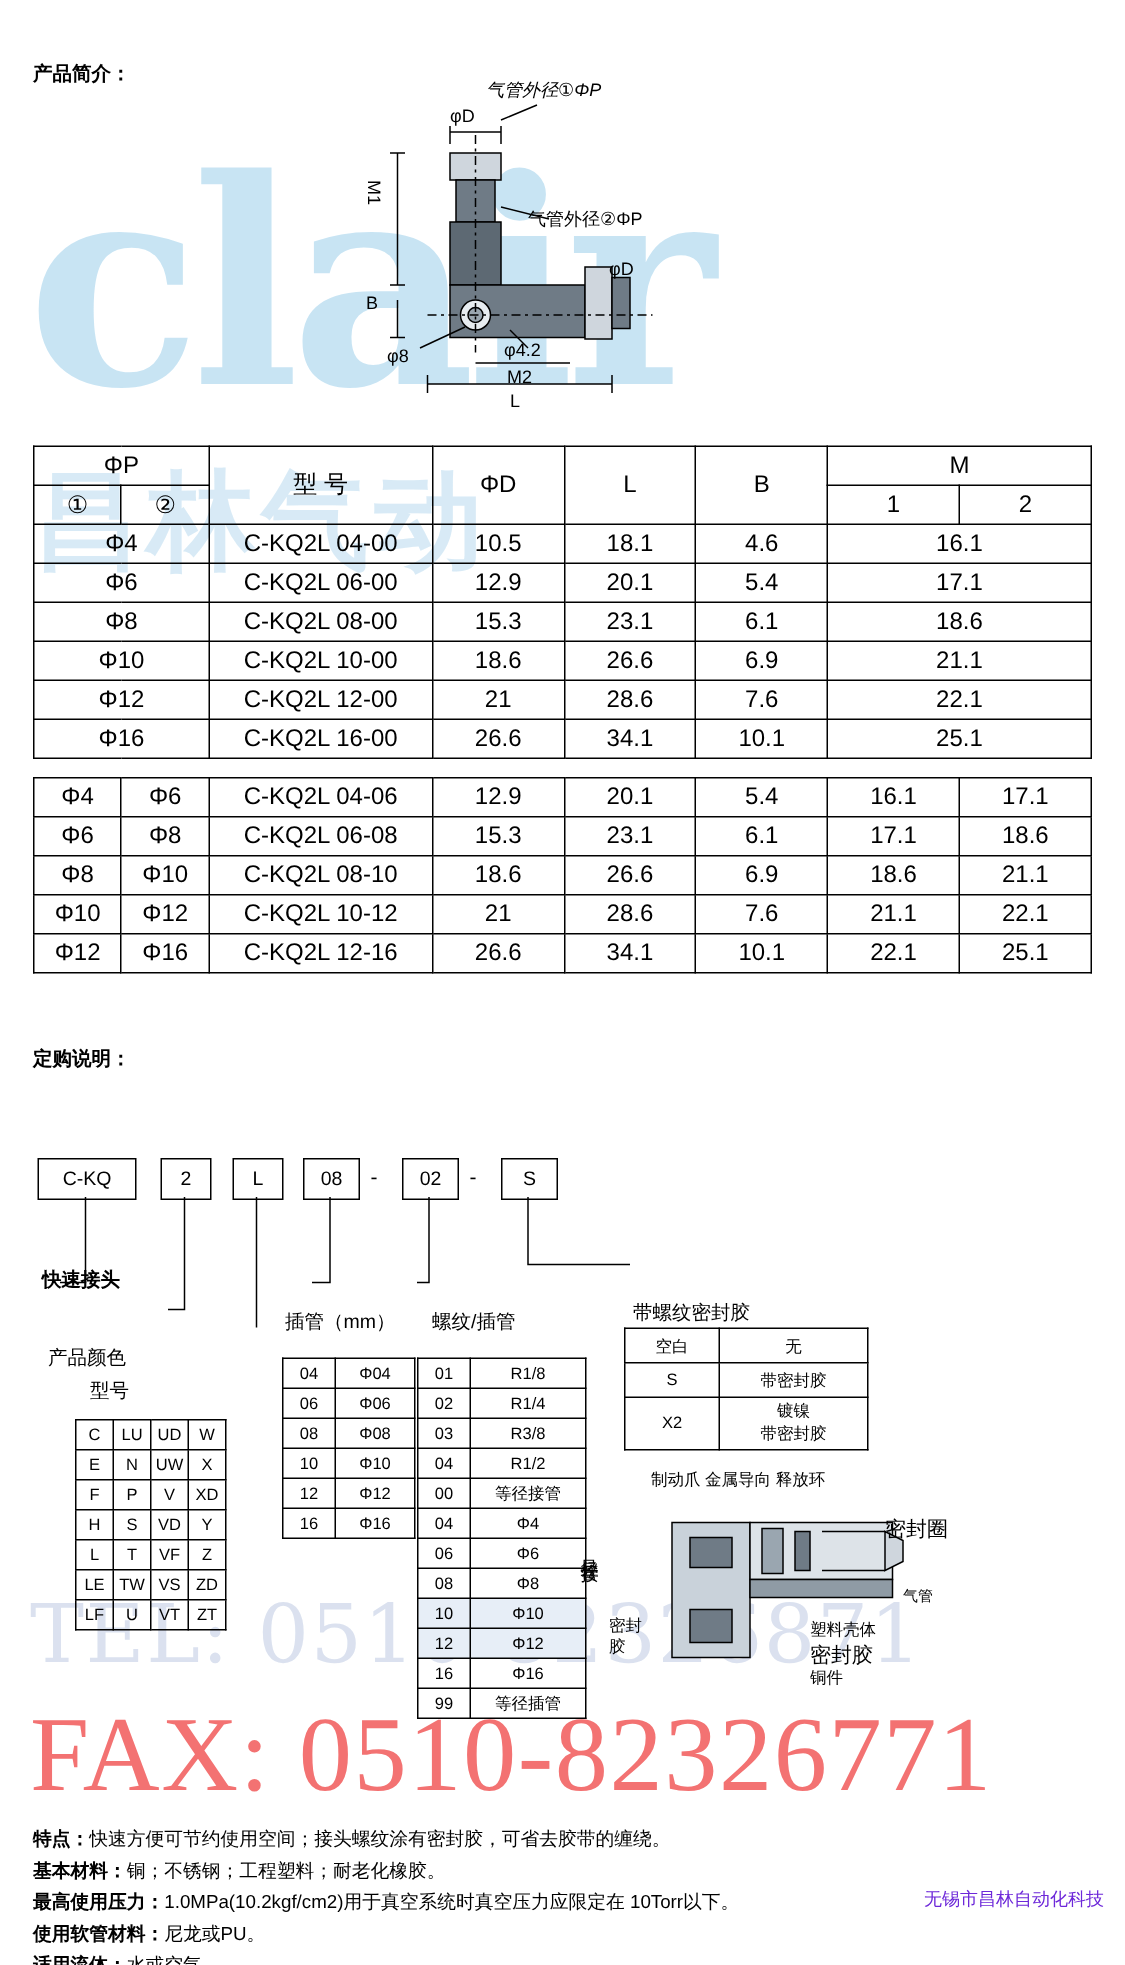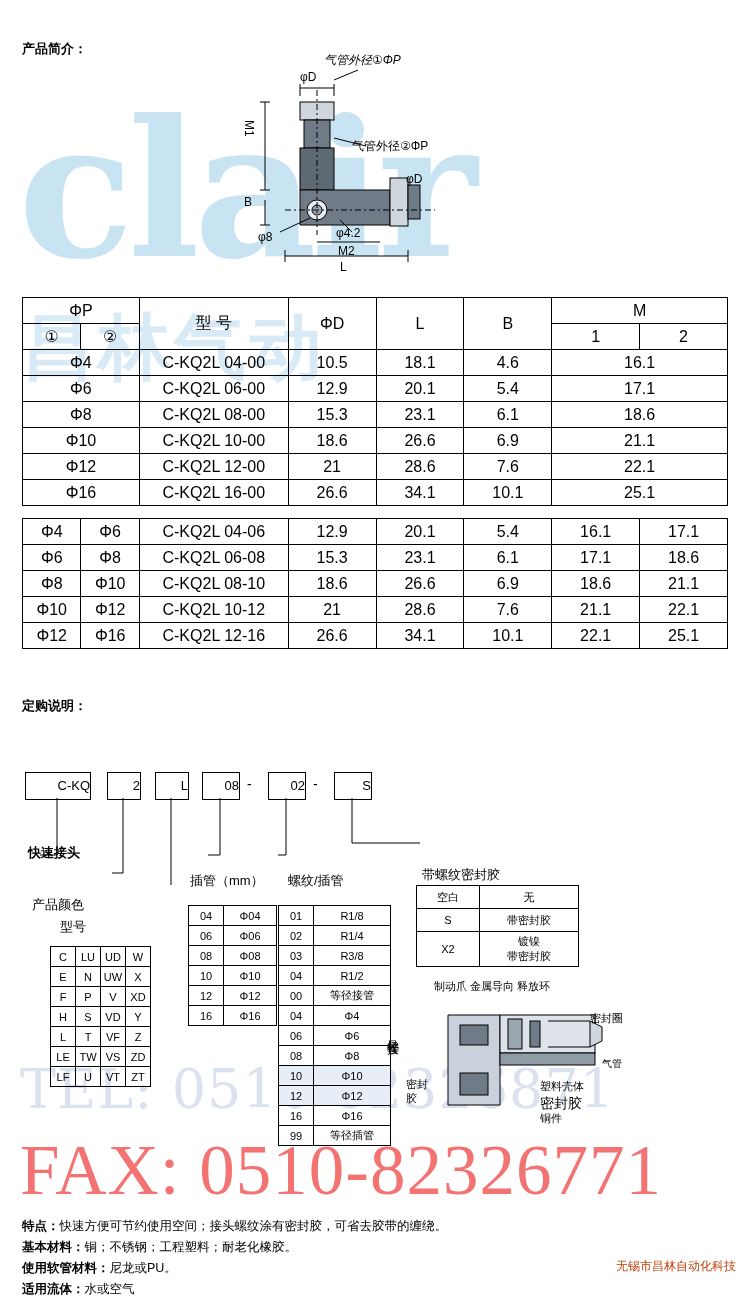--- a/index.html
+++ b/index.html
@@ -32,34 +32,34 @@
 
   
   table{border-collapse:collapse;}
   .tbl{position:absolute;left:22px;top:297px;width:706px;
        font-size:16px;background:transparent;}
   .tbl td,.tbl th{border:1px solid #000;text-align:center;height:25px;
        font-weight:normal;padding:0;background:transparent;}
   .tbl .gapRow td{border:none;height:12px;}
   .tbl tr td:first-child{}
   .cbox{position:absolute;border:1px solid #000;height:26px;line-height:26px;
-    text-align:right;font-size:13px;background:#fff;}
+    text-align:center;font-size:13px;background:#fff;}
   .dash{position:absolute;font-size:14px;top:770px;}
 
   .lbl{position:absolute;font-size:12px;}
 
   
   .mini{position:absolute;border-collapse:collapse;font-size:11px;}
   .mini td{border:1px solid #000;height:19px;text-align:center;padding:0 2px;
     min-width:20px;}
 
   
   .notes{position:absolute;left:22px;top:1216px;width:710px;font-size:12.5px;line-height:21px;}
   .notes div b{font-weight:bold;}
-  .company{position:absolute;right:14px;top:1258px;font-size:12px;color:#c2410c;}
+  .company{position:absolute;right:14px;top:1258px;font-size:12px;color:#6d28d9;}
 
   
   .cut{position:absolute;left:430px;top:995px;width:210px;height:135px;}
 </style>
 </head>
 <body>
 
 <div class="page">
 
   <div class="wm wm-logo">clair</div>
@@ -431,37 +431,40 @@
         <rect x="30" y="30" width="28" height="20" fill="#6f7b86"></rect>
         <rect x="30" y="78" width="28" height="22" fill="#6f7b86"></rect>
         <rect x="78" y="24" width="14" height="30" fill="#9aa6b0"></rect>
         <rect x="100" y="26" width="10" height="26" fill="#6f7b86"></rect>
         <line x1="118" y1="26" x2="160" y2="26"></line>
         <line x1="118" y1="52" x2="160" y2="52"></line>
         <path d="M160 26 L172 32 L172 46 L160 52 Z" fill="#cfd6dd"></path>
       </g>
     </svg>
     <div class="lbl" style="left:4px;top:-16px;font-size:11px;">制动爪 金属导向  释放环</div>
-    <div class="lbl" style="left:160px;top:16px;font-size:11px;text-align:right;">密封圈</div>
+    <div class="lbl" style="left:160px;top:16px;font-size:14px;text-align:right;">密封圈</div>
     <div class="lbl" style="left:172px;top:62px;font-size:10px;">气管</div>
     <div class="lbl" style="left:110px;top:84px;font-size:11px;">塑料壳体</div>
     <div class="lbl" style="left:110px;top:100px;font-size:14px;">密封胶</div>
     <div class="lbl" style="left:110px;top:116px;font-size:11px;">铜件</div>
     <div class="lbl" style="left:-24px;top:82px;font-size:11px;white-space:pre-line;line-height:14px;">密封
 胶</div>
   </div>
 
   <div class="notes">
     <div>
       <b>特点：</b><span>快速方便可节约使用空间；接头螺纹涂有密封胶，可省去胶带的缠绕。</span>
     </div>
     <div>
       <b>基本材料：</b><span>铜；不锈钢；工程塑料；耐老化橡胶。</span>
     </div>
     <div>
+      <b>最高使用压力：</b><span>1.0MPa(10.2kgf/cm2)用于真空系统时真空压力应限定在 10Torr以下。</span>
+    </div>
+    <div>
       <b>使用软管材料：</b><span>尼龙或PU。</span>
     </div>
     <div>
       <b>适用流体：</b><span>水或空气</span>
     </div>
   </div>
 
   <div class="company">无锡市昌林自动化科技</div>
 </div>
 

